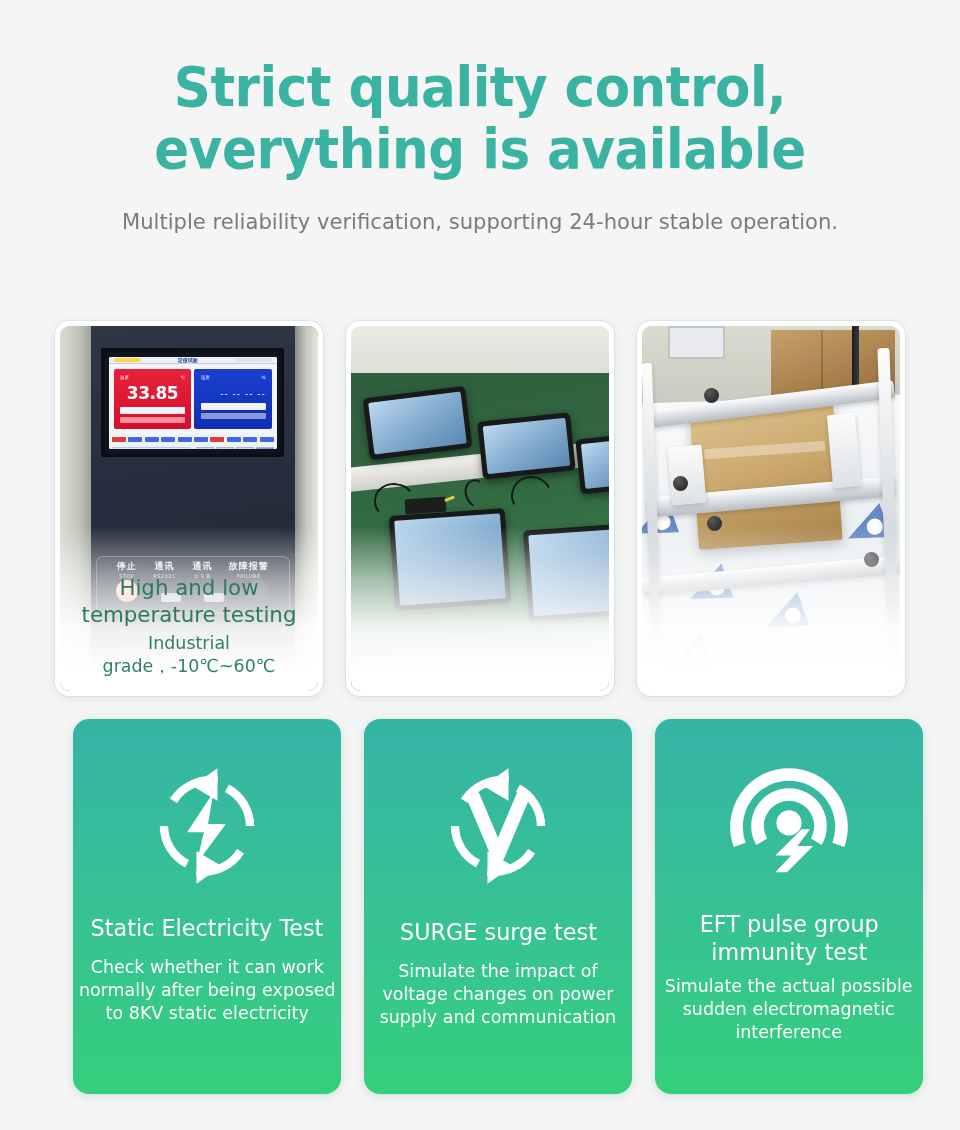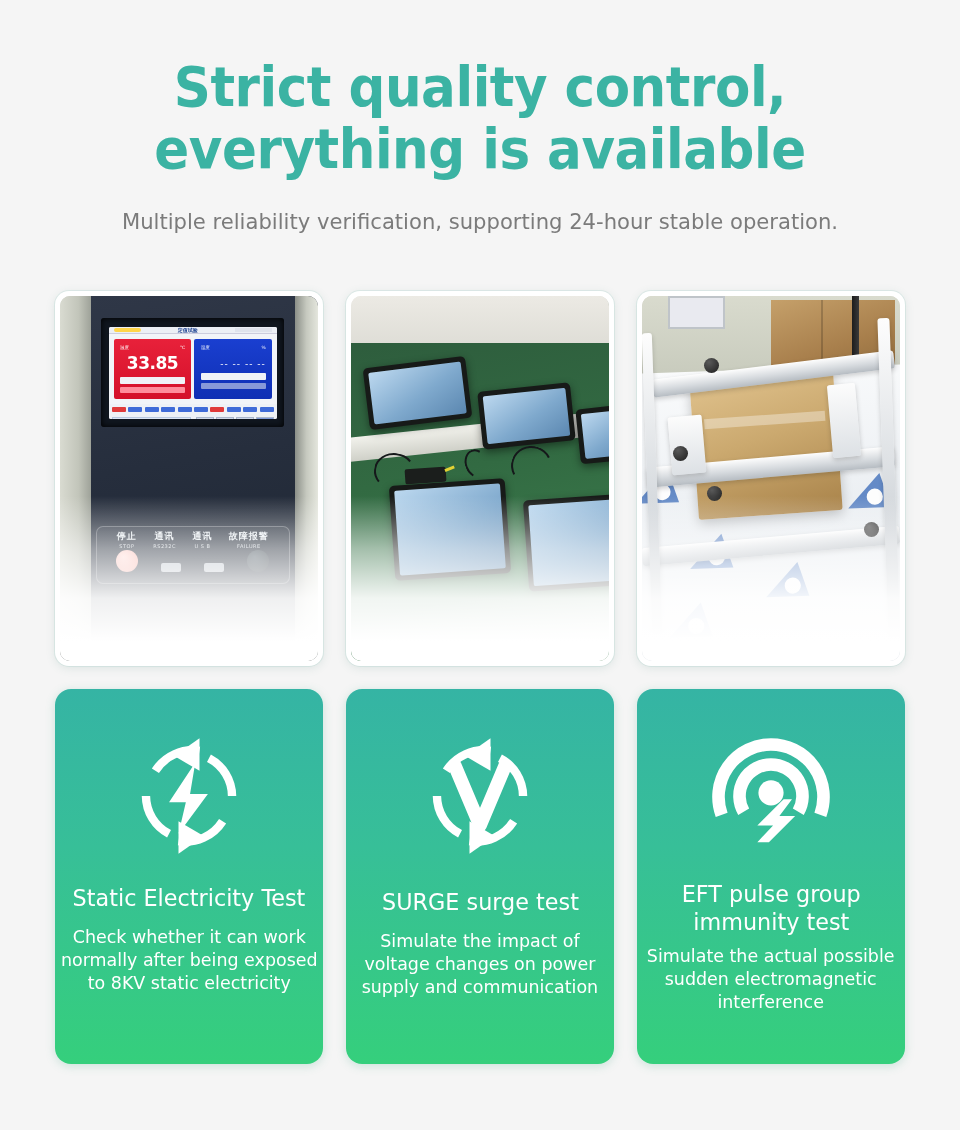--- a/index.html
+++ b/index.html
@@ -39,21 +39,21 @@
     font-size: 22px;
     color: #7b7b7b;
     font-weight: 400;
     transform: scaleX(0.96);
   }
 
   
   .grid {
     position: absolute;
     left: 55px;
-    top: 291px;
+    top: 321px;
     width: 850px;
     display: grid;
     grid-template-columns: repeat(3, 268px);
     grid-column-gap: 23px;
     grid-row-gap: 23px;
   }
 
   
   .photo-card {
     position: relative;
@@ -234,20 +234,21 @@
     position: relative;
     width: 268px;
     height: 375px;
     border-radius: 16px;
     background: linear-gradient(180deg, #35b4a4 0%, #37bf98 42%, #35cf7c 100%);
     box-shadow: 0 2px 10px rgba(70,170,140,0.25);
     overflow: hidden;
     display: flex;
     flex-direction: column;
     align-items: center;
+    margin-left: 18px;
   }
   .icon-wrap {
     margin-top: 44px;
     width: 126px;
     height: 126px;
   }
   .icon-wrap svg { width: 100%; height: 100%; display:block; }
   .icon-card .ic-title {
     margin-top: 30px;
     color: #ffffff;
@@ -371,20 +372,27 @@
               <span class="lamp pk"></span>
               <span class="conn"></span>
               <span class="conn"></span>
               <span class="lamp" style="background:radial-gradient(circle at 35% 30%,#4d5a64,#2a333b);"></span>
             </div>
           </div>
         </div>
 
         <div class="photo-fade"></div>
 
+        <div class="photo-caption">
+          <div class="ttl">
+            <span>High and low</span><br>
+            <span>temperature testing</span>
+          </div>
+          <div class="sub">Industrial grade，-10℃~60℃</div>
+        </div>
       </div>
     </div>
 
     <div class="photo-card">
       <div class="photo-inner">
         <div class="photo-art art2">
           <div class="ceil"></div>
           <div class="green"></div>
           <div class="shelfbar"></div>
           <div class="mon m1">

